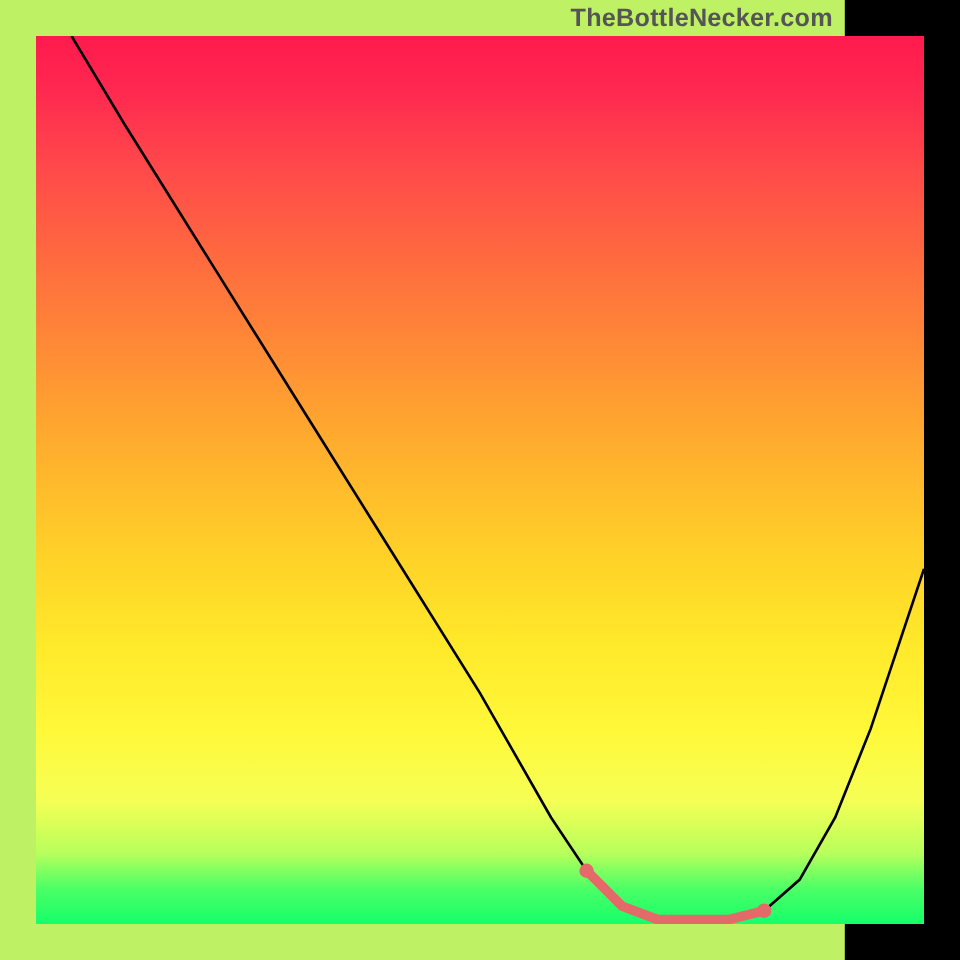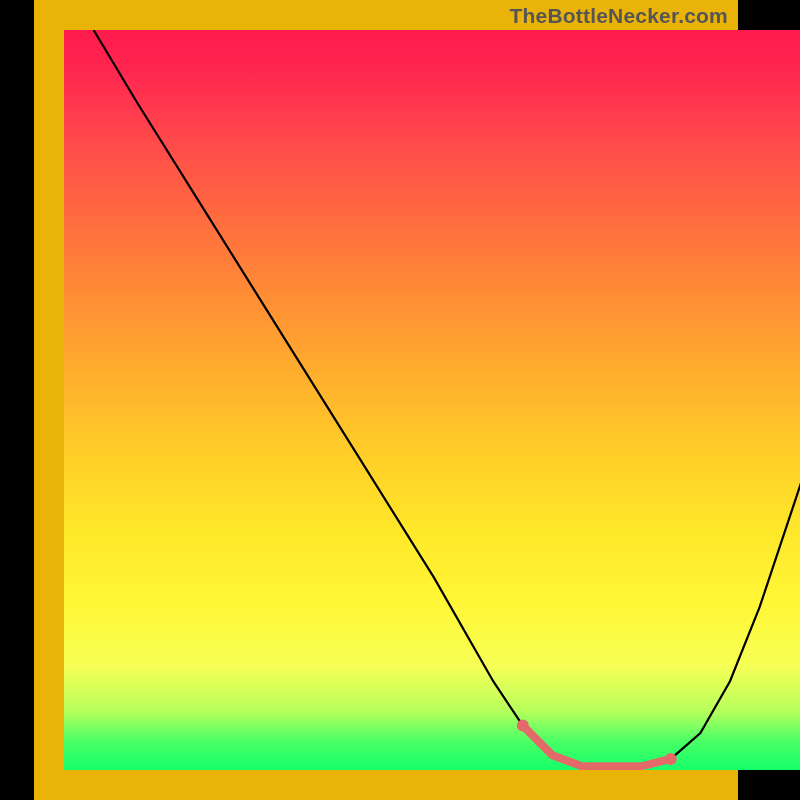--- a/index.html
+++ b/index.html
@@ -8,22 +8,21 @@
     background: #000;
     width: 800px;
     height: 800px;
     overflow: hidden;
     font-family: Arial, Helvetica, sans-serif;
   }
   .frame {
     position: relative;
     width: 704px;
     height: 800px;
-    background: #eab308;
-    margin-left: 34px;
+    background: #bef264;
   }
   .watermark {
     position: absolute;
     top: 4px;
     right: 10px;
     color: #555;
     font-size: 21px;
     font-weight: 600;
     letter-spacing: 0.2px;
     z-index: 10;

